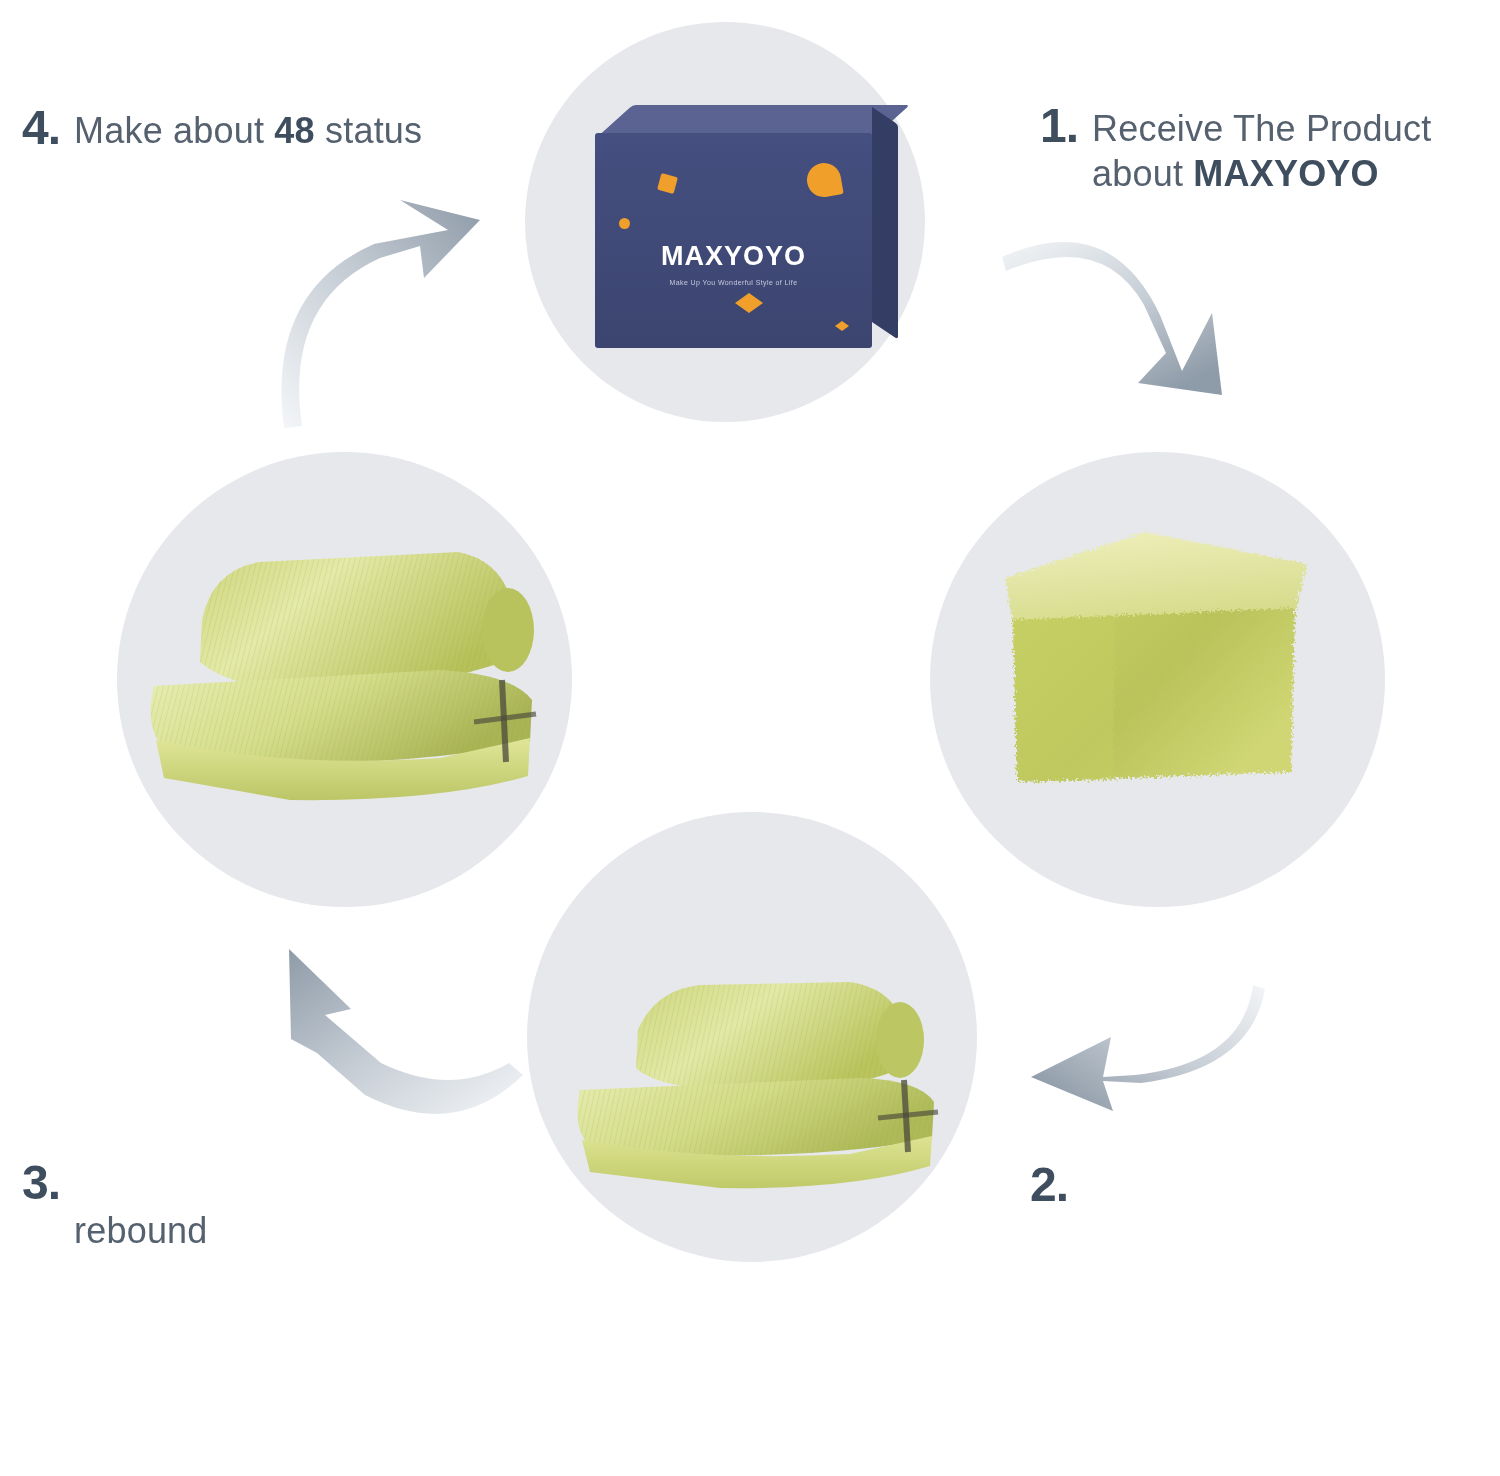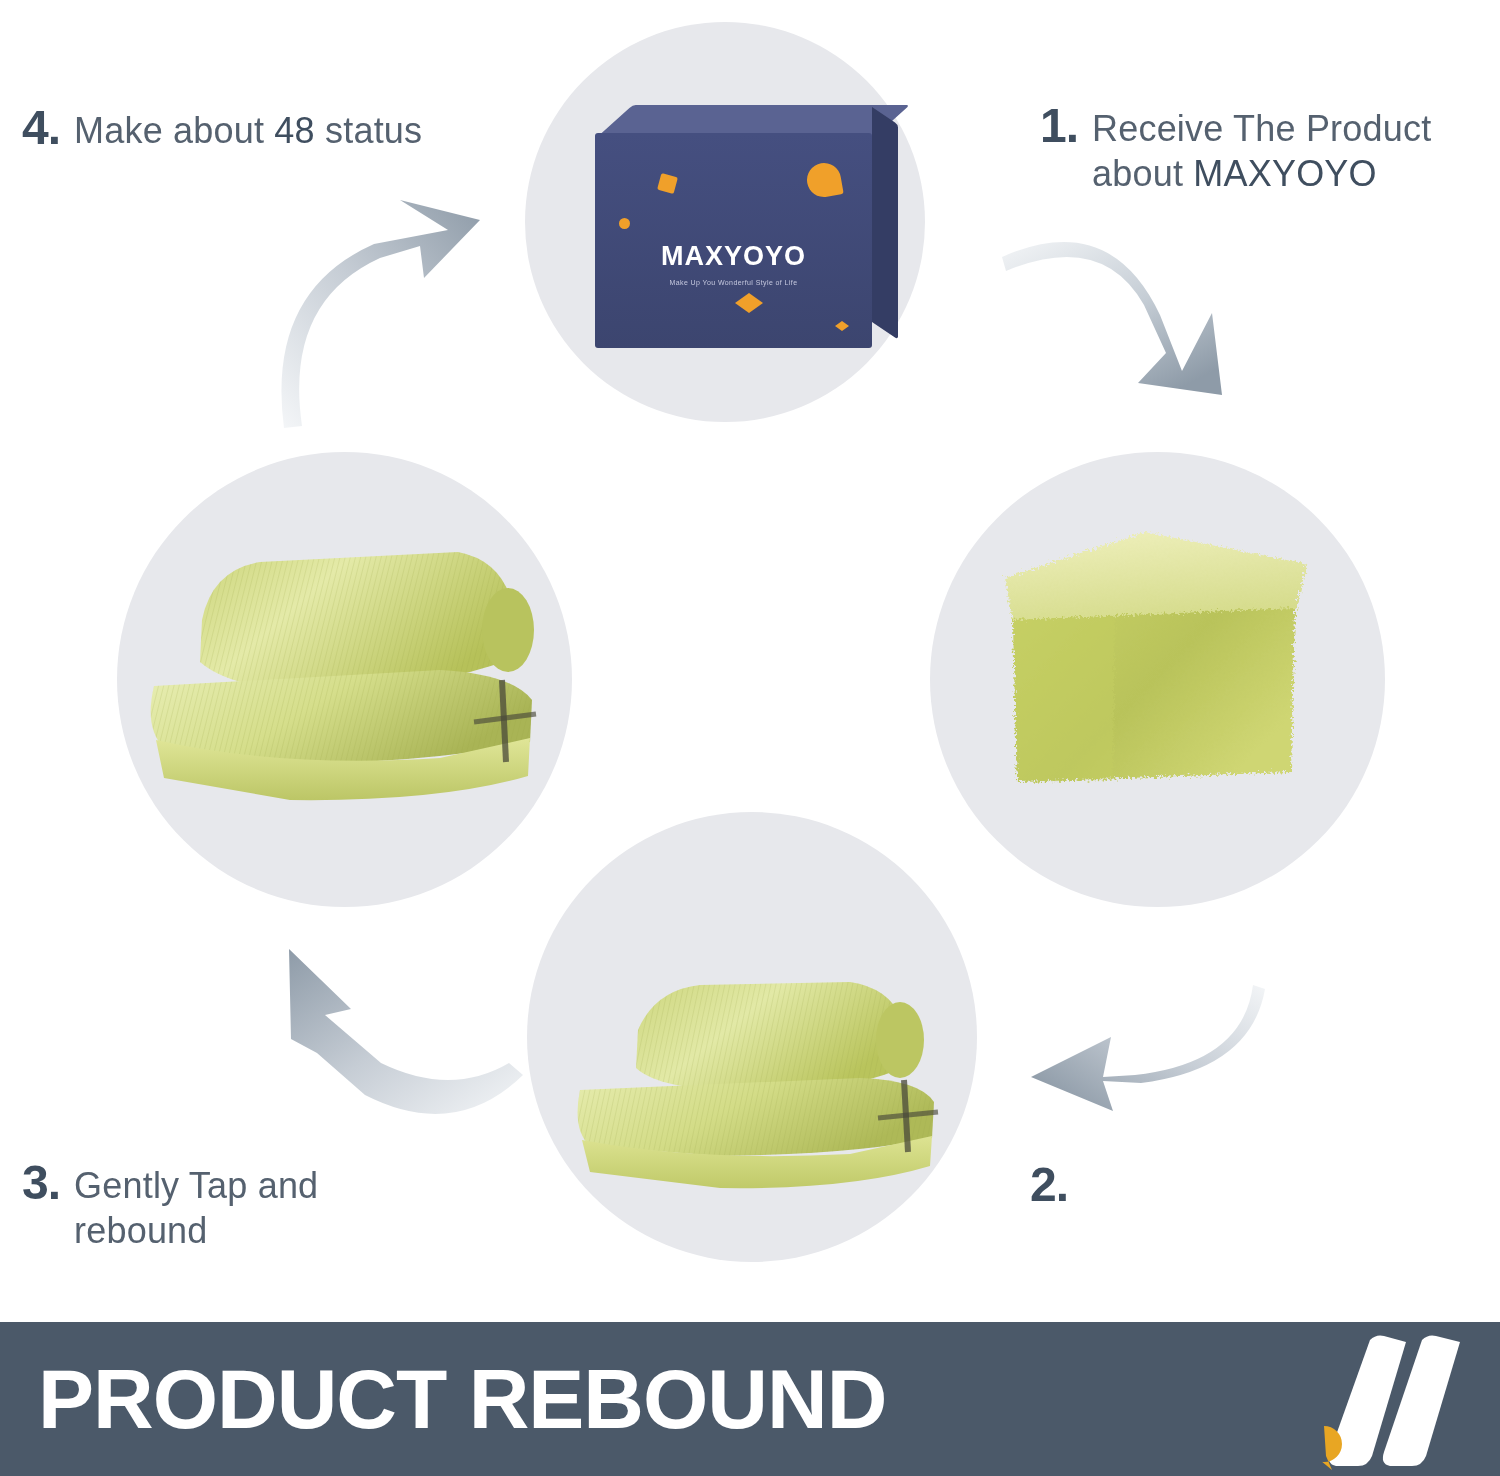--- a/index.html
+++ b/index.html
@@ -33,21 +33,21 @@
   .step .num{
     font-size:48px;font-weight:bold;line-height:1;
     letter-spacing:-1px;color:#3f4e5f;
     white-space:nowrap;
     margin-top:-4px;
   }
   .step .txt{
     font-size:36px;line-height:1.25;color:#55616f;font-weight:300;
     letter-spacing:.2px;
   }
-  .step .txt b{font-weight:normal;color:#3f4e5f;}
+  .step .txt b{font-weight:bold;color:#3f4e5f;}
   #step-4{left:22px;  top:108px; width:470px;}
   #step-1{left:1040px;top:106px; width:440px;}
   #step-2{left:1030px;top:1165px;width:450px;}
   #step-3{left:22px;  top:1163px;width:400px;}
 
   
   .arrow{position:absolute;}
 
   
   #product-box{
@@ -295,25 +295,17 @@
     <span class="num">1.</span>
     <span class="txt"><span>Receive The Product</span><br><span>about </span><b>MAXYOYO</b></span>
   </div>
 
   <div class="step" id="step-2">
     <span class="num">2.</span>
   </div>
 
   <div class="step" id="step-3">
     <span class="num">3.</span>
-    <span class="txt"><span>Gently Tap and</span><br><span>rebound</span></span>
-  </div>
-
-  <div id="footer-bar">
-    <div id="footer-title">PRODUCT REBOUND</div>
-    <svg id="footer-logo" viewBox="0 0 190 146">
-      <path d="M60,10 Q66,4 74,6 L96,12 L62,126 Q58,136 48,136 L26,136 Q16,134 20,122 Z" fill="#ffffff"></path>
-      <path d="M112,10 Q118,4 126,6 L150,12 L116,126 Q112,136 102,136 L80,136 Q70,134 74,122 Z" fill="#ffffff"></path>
-      <path d="M14,96 a18,18 0 1,1 0,36 a18,18 0 0,1 -2,-0.2 L22,140 L16,126 Z" fill="#e8a623"></path>
-    </svg>
-  </div>
+    <span class="txt"><br><span>rebound</span></span>
+  </div>
+
 
 </div>
 
 </body></html>

